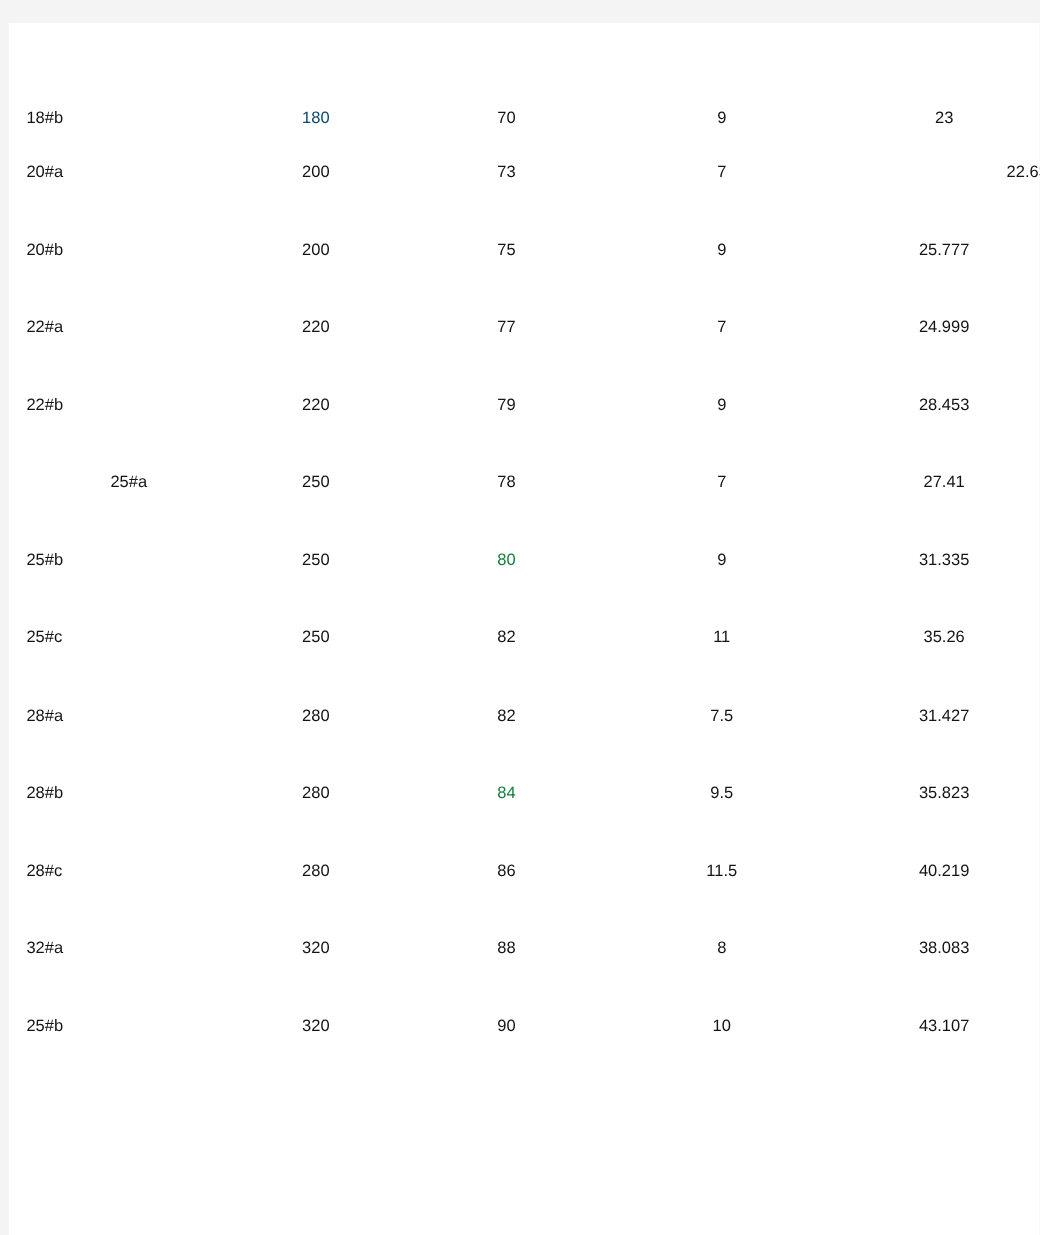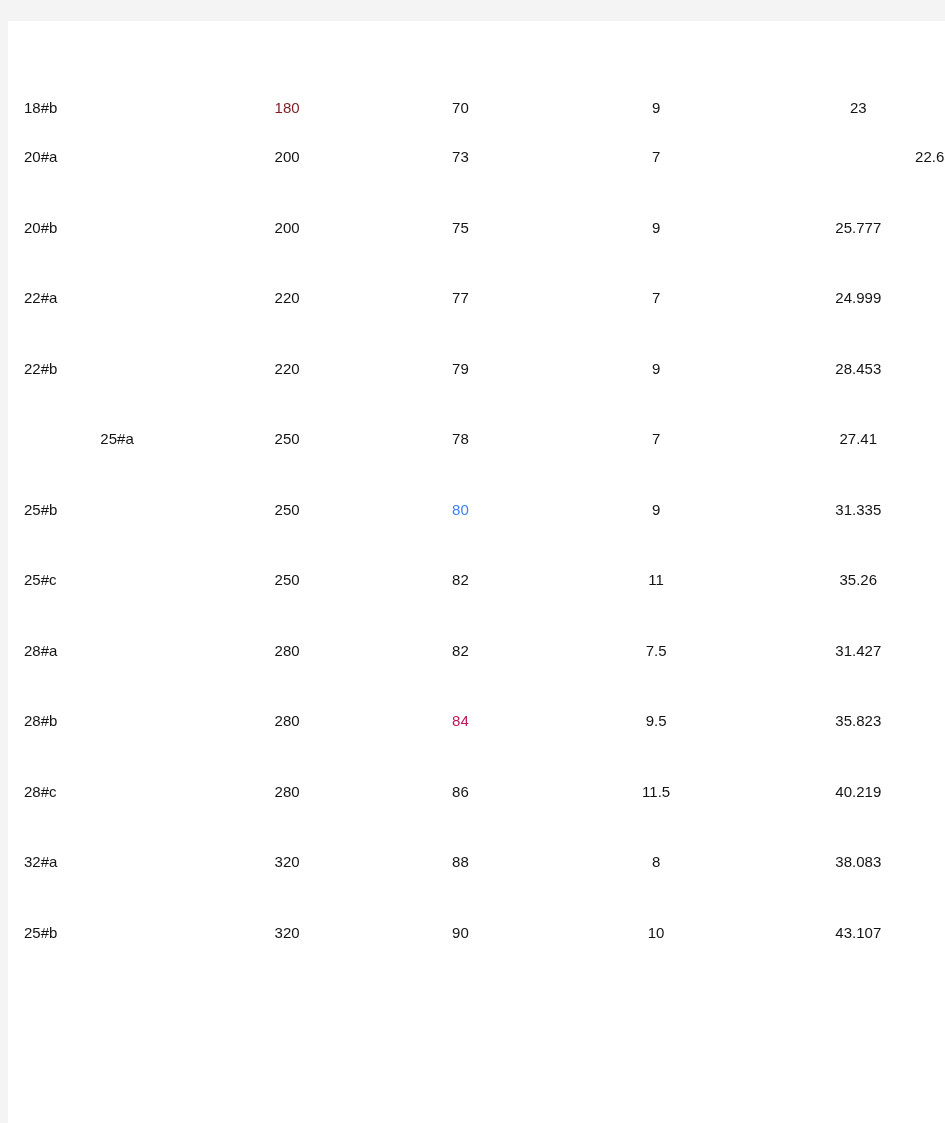--- a/index.html
+++ b/index.html
@@ -61,21 +61,21 @@
   #data-table tr:first-child td { vertical-align: bottom; padding-bottom: 6px; }
 </style>
 </head>
 <body style="background: rgb(244, 244, 244);">
 
 <div id="page-sheet" style="background: rgb(255, 255, 255);">
   <table id="data-table">
     <tbody>
         <tr>
           <td class="col-label" style="color: rgb(20, 20, 20);">18#b</td>
-          <td class="col-v1" style="color: #7f1d1d;">180</td>
+          <td class="col-v1" style="color: #0c4a6e;">180</td>
           <td class="col-v2" style="color: rgb(20, 20, 20);">70</td>
           <td class="col-v3" style="color: rgb(20, 20, 20);">9</td>
           <td class="col-v4" style="color: rgb(20, 20, 20);">23</td>
         </tr>
         <tr>
           <td class="col-label" style="color: rgb(20, 20, 20);">20#a</td>
           <td class="col-v1" style="color: rgb(20, 20, 20);">200</td>
           <td class="col-v2" style="color: rgb(20, 20, 20);">73</td>
           <td class="col-v3" style="color: rgb(20, 20, 20);">7</td>
           <td class="col-v4" style="color: rgb(20, 20, 20); text-align: right;">22.637</td>
@@ -104,42 +104,42 @@
         <tr>
           <td class="col-label" style="color: rgb(20, 20, 20); text-align: center;">25#a</td>
           <td class="col-v1" style="color: rgb(20, 20, 20);">250</td>
           <td class="col-v2" style="color: rgb(20, 20, 20);">78</td>
           <td class="col-v3" style="color: rgb(20, 20, 20);">7</td>
           <td class="col-v4" style="color: rgb(20, 20, 20);">27.41</td>
         </tr>
         <tr>
           <td class="col-label" style="color: rgb(20, 20, 20);">25#b</td>
           <td class="col-v1" style="color: rgb(20, 20, 20);">250</td>
-          <td class="col-v2" style="color: #3b82f6;">80</td>
+          <td class="col-v2" style="color: #15803d;">80</td>
           <td class="col-v3" style="color: rgb(20, 20, 20);">9</td>
           <td class="col-v4" style="color: rgb(20, 20, 20);">31.335</td>
         </tr>
         <tr>
           <td class="col-label" style="color: rgb(20, 20, 20);">25#c</td>
           <td class="col-v1" style="color: rgb(20, 20, 20);">250</td>
           <td class="col-v2" style="color: rgb(20, 20, 20);">82</td>
           <td class="col-v3" style="color: rgb(20, 20, 20);">11</td>
           <td class="col-v4" style="color: rgb(20, 20, 20);">35.26</td>
         </tr>
         <tr>
           <td class="col-label" style="color: rgb(20, 20, 20);">28#a</td>
           <td class="col-v1" style="color: rgb(20, 20, 20);">280</td>
           <td class="col-v2" style="color: rgb(20, 20, 20);">82</td>
           <td class="col-v3" style="color: rgb(20, 20, 20);">7.5</td>
           <td class="col-v4" style="color: rgb(20, 20, 20);">31.427</td>
         </tr>
         <tr>
           <td class="col-label" style="color: rgb(20, 20, 20);">28#b</td>
           <td class="col-v1" style="color: rgb(20, 20, 20);">280</td>
-          <td class="col-v2" style="color: #be185d;">84</td>
+          <td class="col-v2" style="color: #15803d;">84</td>
           <td class="col-v3" style="color: rgb(20, 20, 20);">9.5</td>
           <td class="col-v4" style="color: rgb(20, 20, 20);">35.823</td>
         </tr>
         <tr>
           <td class="col-label" style="color: rgb(20, 20, 20);">28#c</td>
           <td class="col-v1" style="color: rgb(20, 20, 20);">280</td>
           <td class="col-v2" style="color: rgb(20, 20, 20);">86</td>
           <td class="col-v3" style="color: rgb(20, 20, 20);">11.5</td>
           <td class="col-v4" style="color: rgb(20, 20, 20);">40.219</td>
         </tr>

